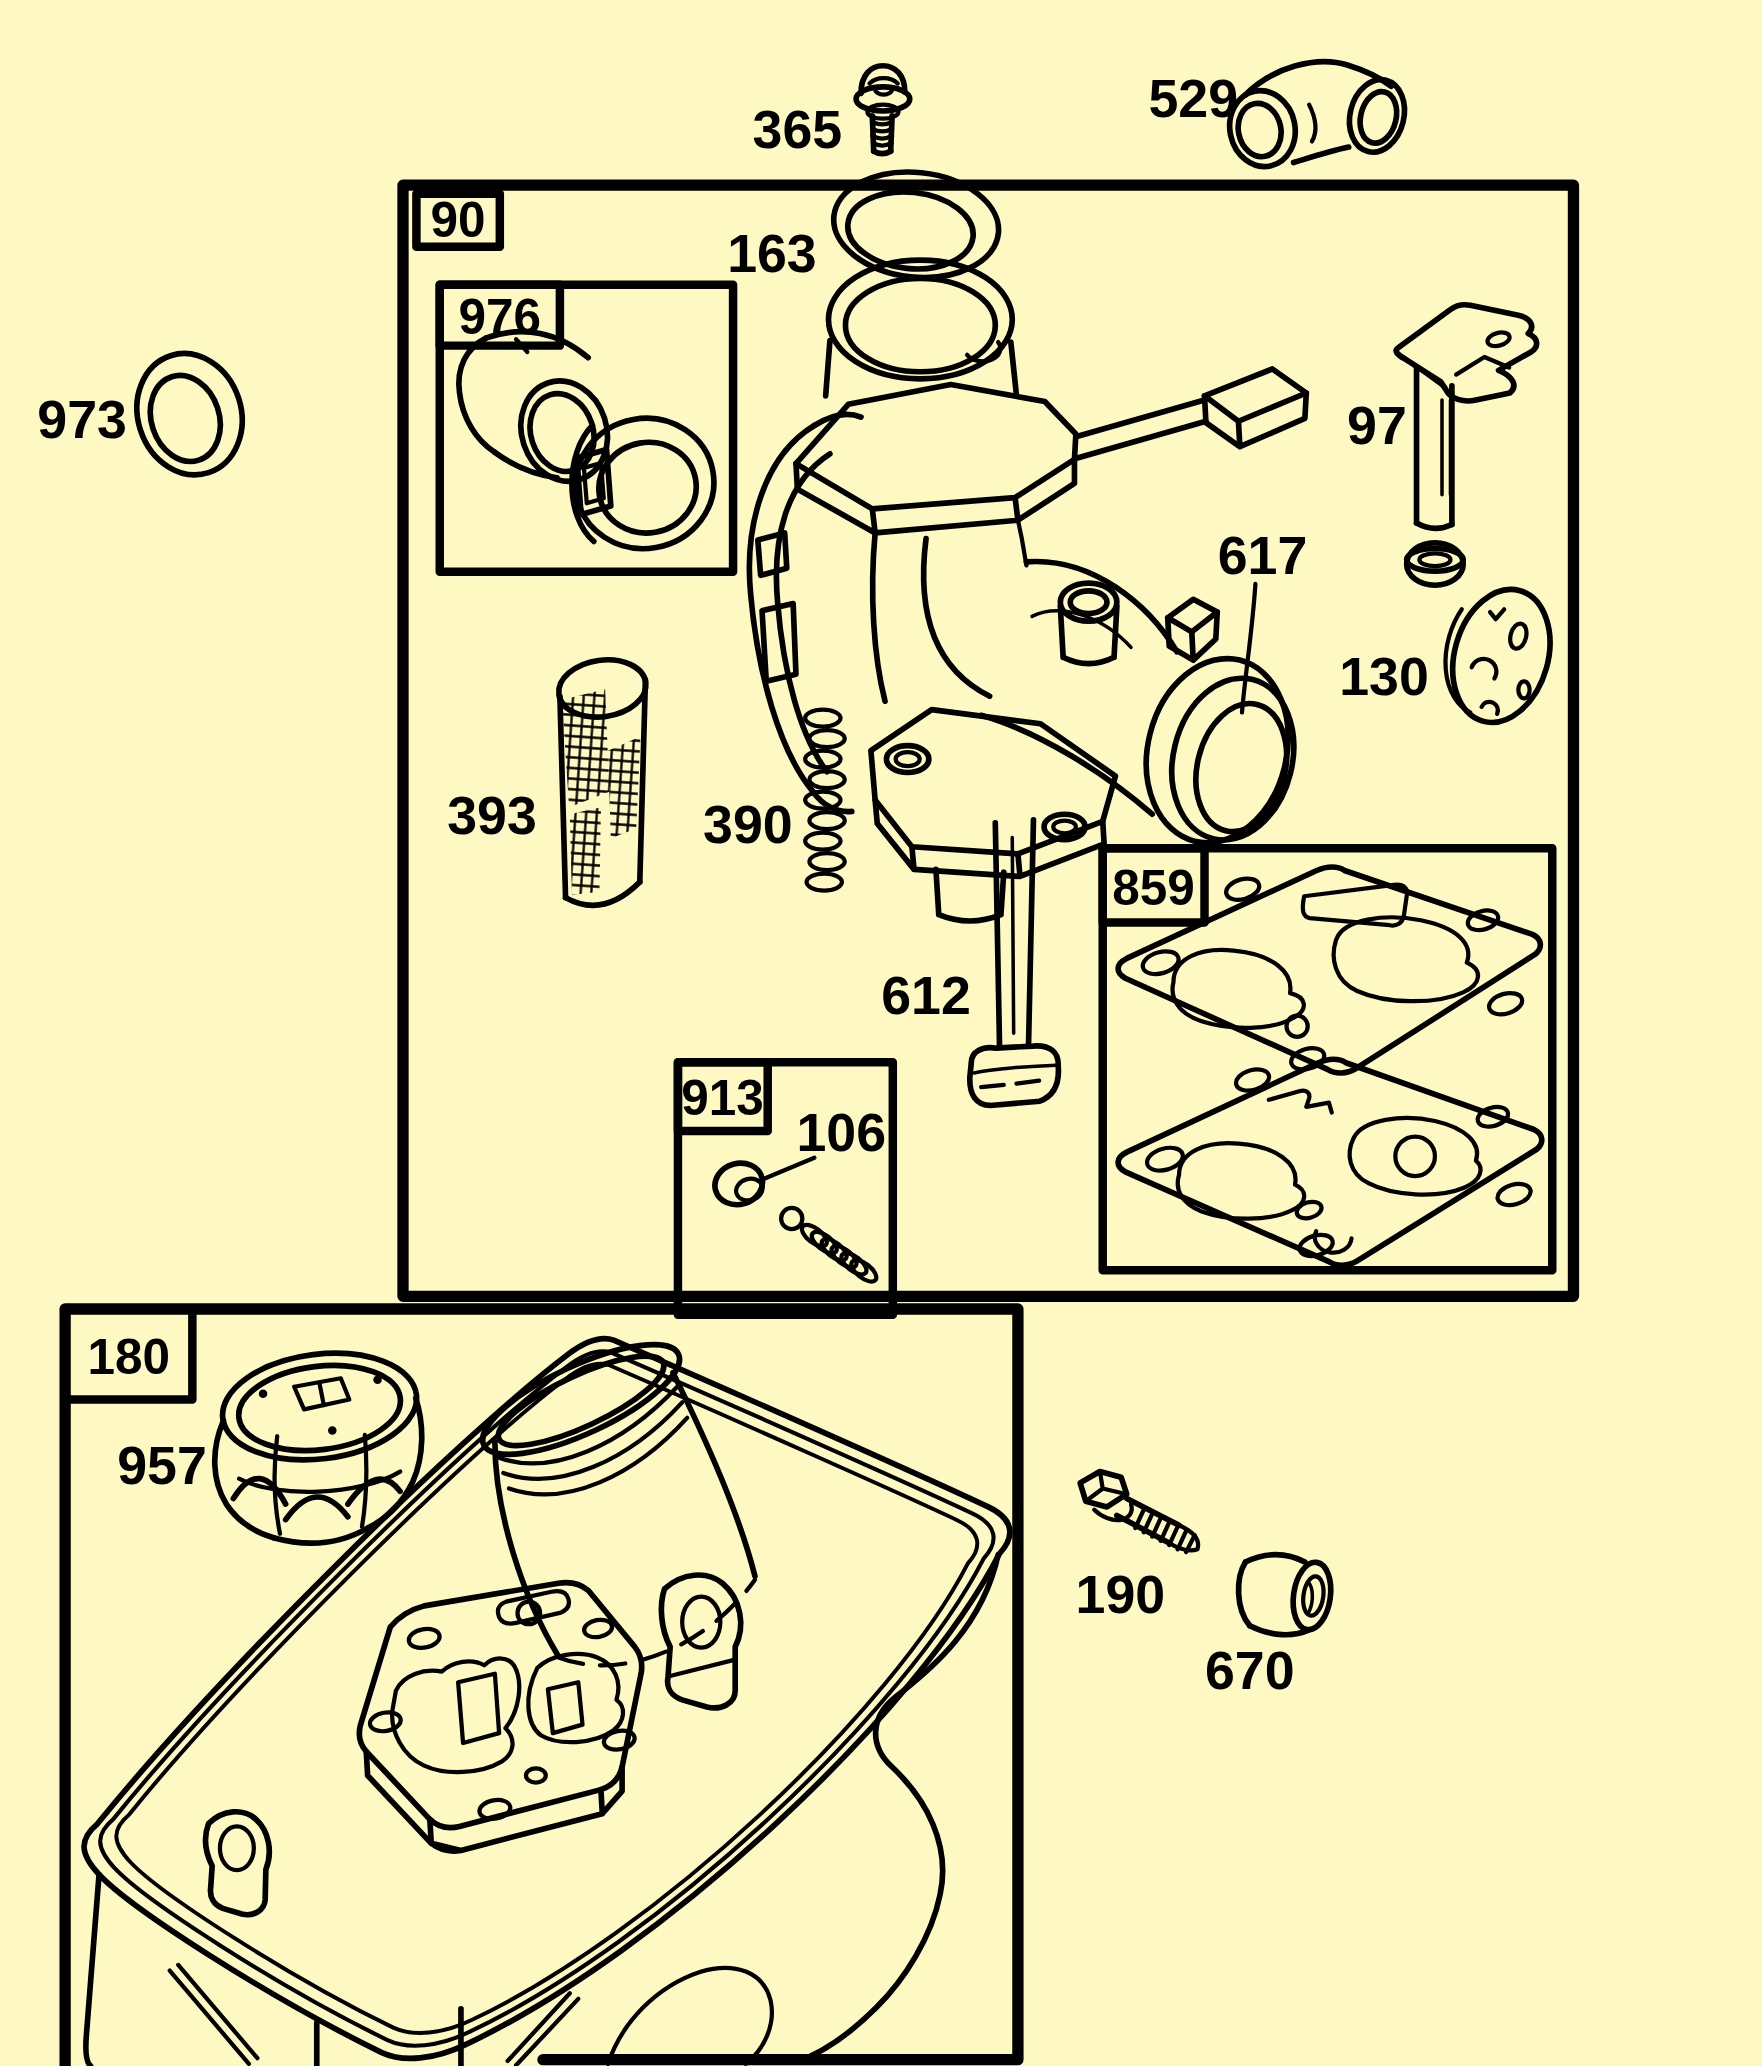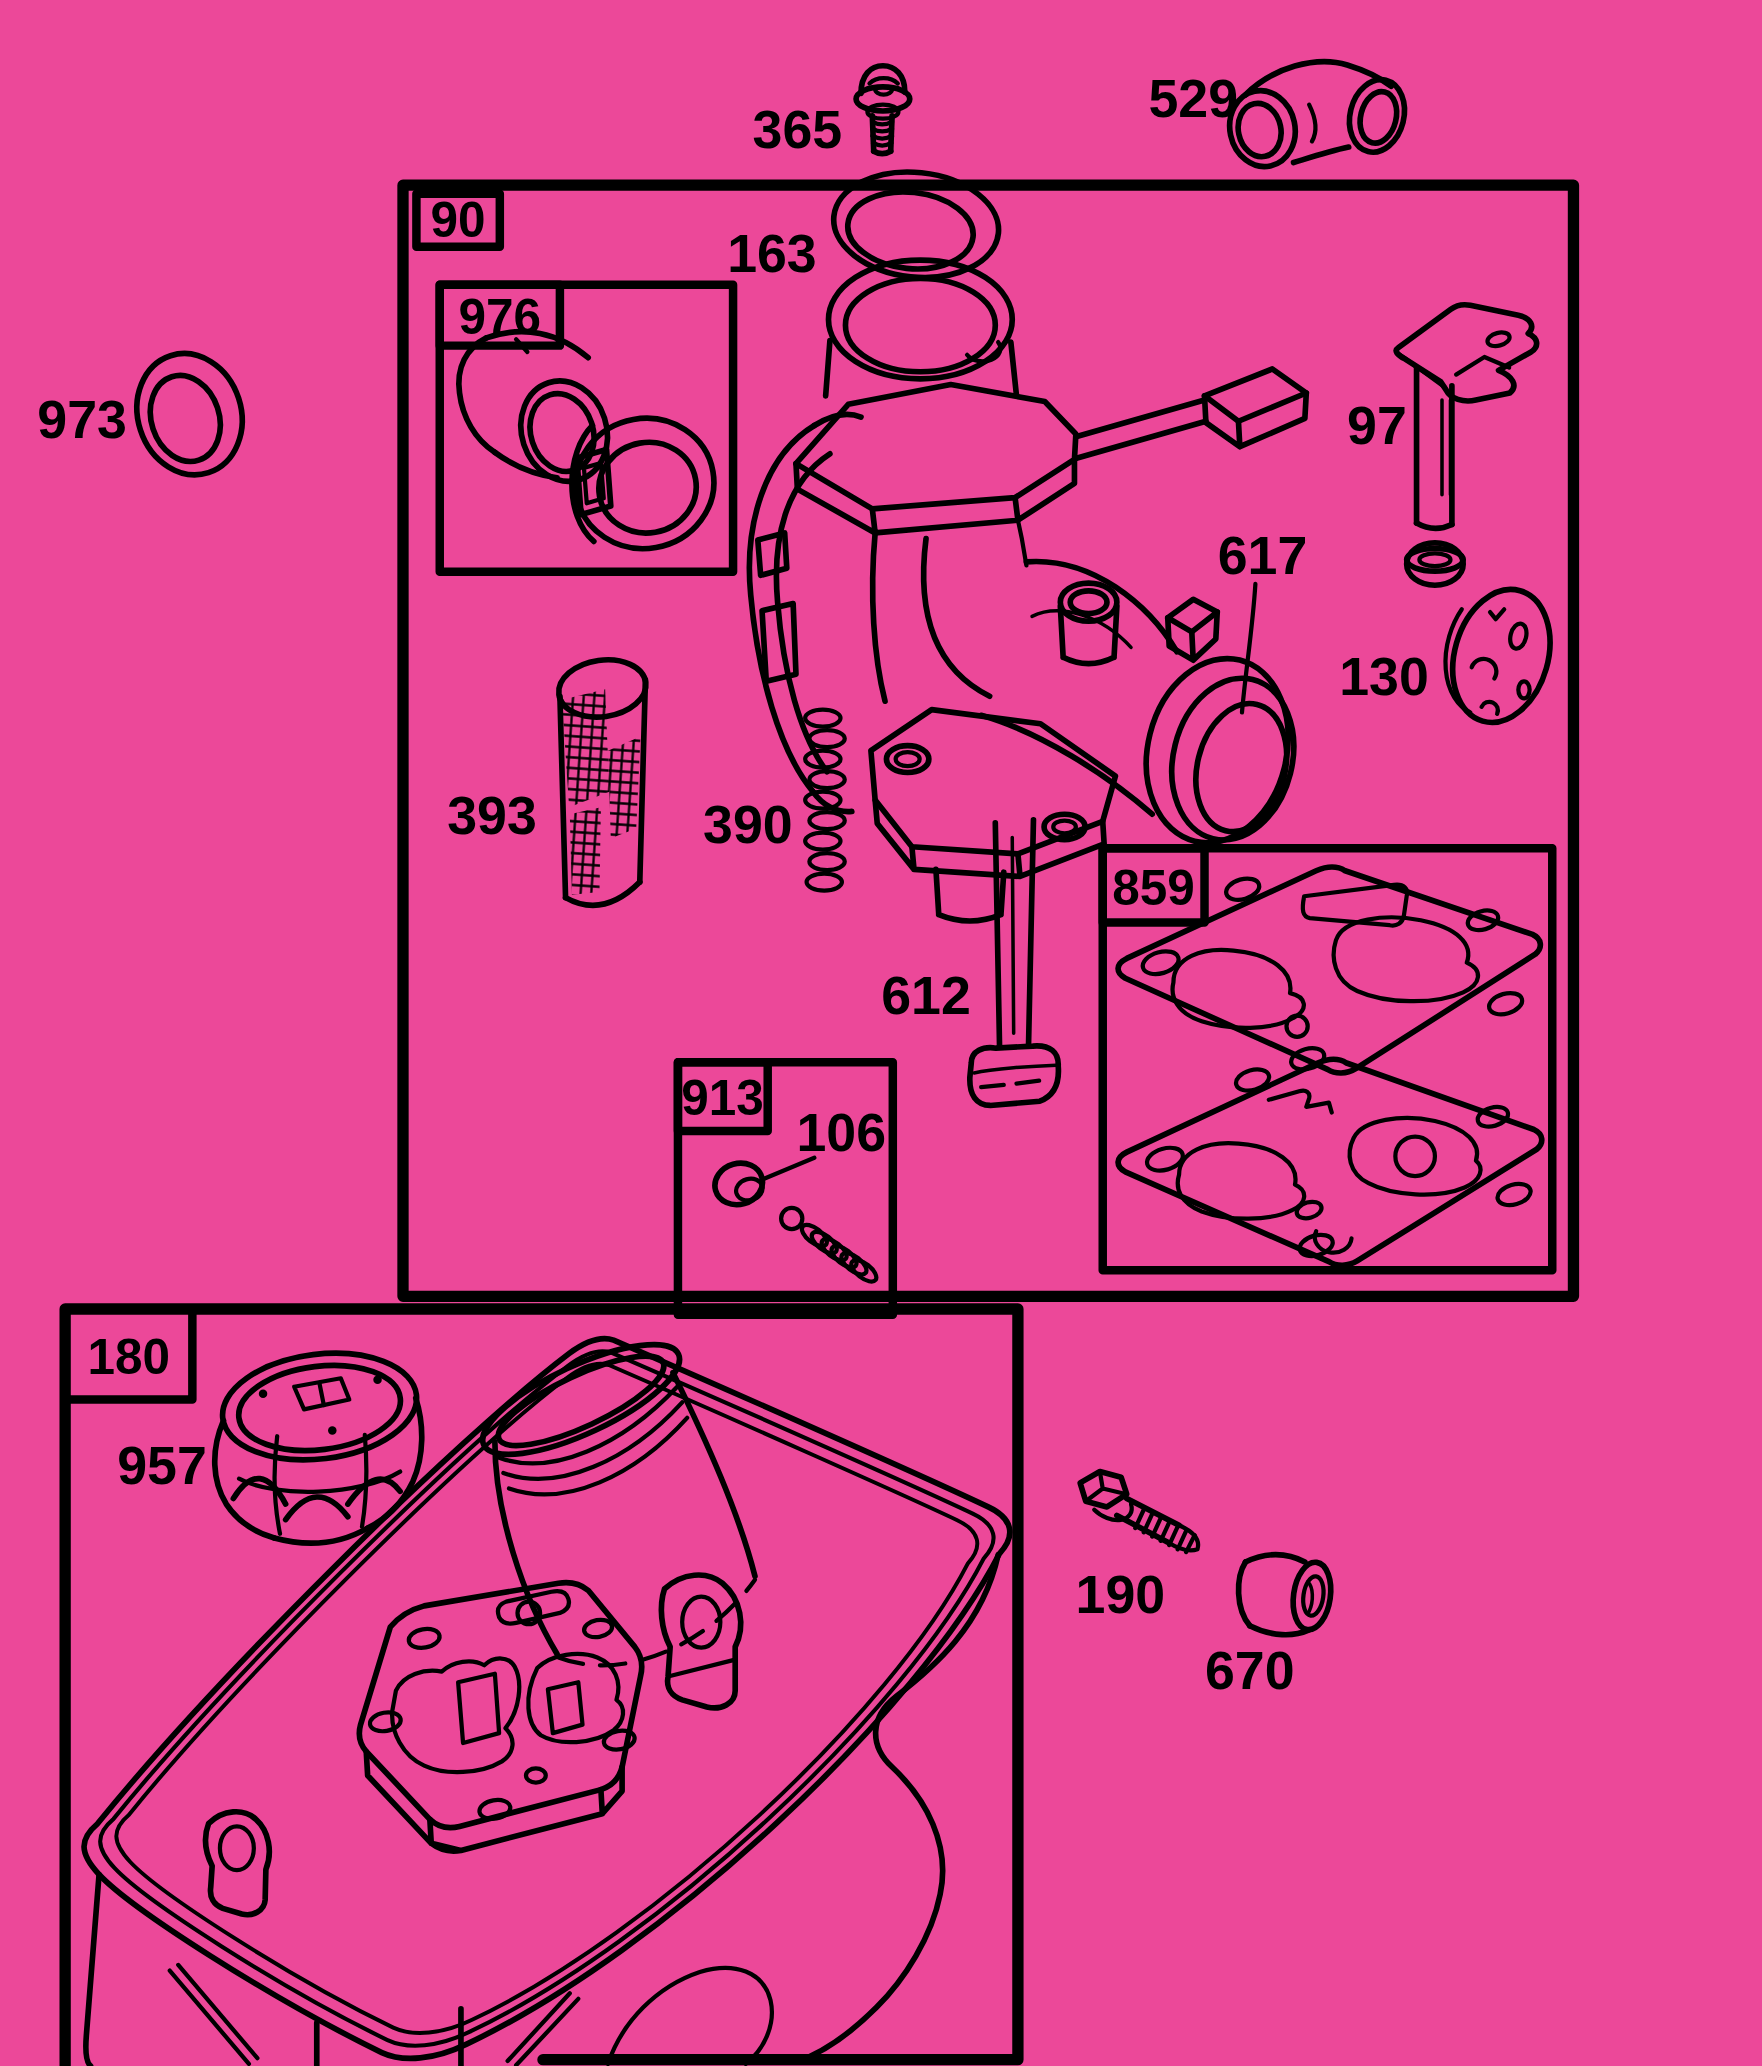--- a/index.html
+++ b/index.html
@@ -1,16 +1,16 @@
 <!DOCTYPE html>
 <html style="font-size:11.3px"><head>
 <meta charset="utf-8">
 <style>
   html,body{margin:0;padding:0;background:#e9e9e9;}
-  .page{width:1763px;height:2066px;position:relative;background:#ec4899;overflow:hidden;}
+  .page{width:1763px;height:2066px;position:relative;background:#fef9c3;overflow:hidden;}
   svg{position:absolute;left:0;top:0;}
   svg *{stroke:#000000;fill:none;stroke-linecap:round;stroke-linejoin:round;}
   .sw16{stroke-width:16}.sw12{stroke-width:12}
   .sw8{stroke-width:8}.sw6{stroke-width:6}.sw5{stroke-width:5}
   .dot{fill:#000;stroke:none}
   .meshfill{fill:url(#mesh);stroke:none}
   .dash{stroke-dasharray:36 24}
   text.lbl{font:700 76px "Liberation Sans", sans-serif;fill:#000;stroke:none;text-anchor:middle}
   text.boxlbl{font:700 70px "Liberation Sans", sans-serif;fill:#000;stroke:none;text-anchor:middle}
 </style>

